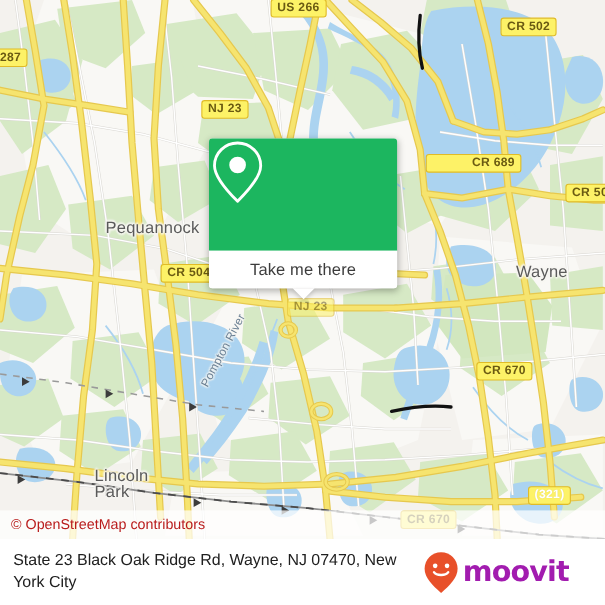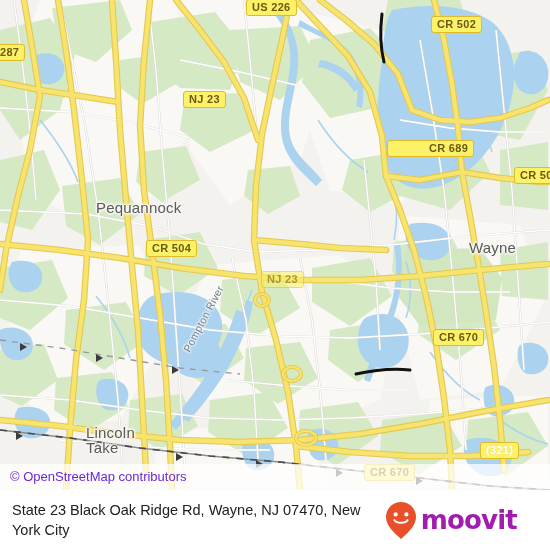--- a/index.html
+++ b/index.html
@@ -61,21 +61,21 @@
   .shield.faded { opacity: .55; }
   .shield.pale { color: #ffffff; text-shadow: 0 0 1px #ddd17a; }
 
   
   #attribution {
     position: absolute;
     left: 0; bottom: 0;
     width: 550px;
     padding: 5px 0 6px 10px;
     font-size: 13px;
-    color: #6d28d9;
+    color: #b91c1c;
     background: rgba(255,255,255,.72);
     white-space: nowrap;
   }
 
   
   #card {
     position: absolute;
     left: 190px; top: 126px;
     width: 171px;
     border-radius: 3px;
@@ -386,37 +386,49 @@
 
       </g>
     </svg>
 
     <div class="place-label" style="left:96px; top:155px;margin-top:44px;">Pequannock</div>
 
     <div class="place-label" style="left:469px; top:239px;">Wayne</div>
 
     <div class="place-label two-line" style="left:86px; top:425px;">
       <div>Lincoln</div>
-      <div>Take</div>
+      <div>Park</div>
     </div>
 
     <div class="river-label" style="left:186px; top:345px; transform: rotate(-62deg); transform-origin: 0 50%;">Pompton River</div>
 
     <div class="shield" style="left:-6px;  top:44px;">287</div>
-    <div class="shield" style="left:246px; top:-1px;">US 226</div>
-    <div class="shield" style="left:431px; top:16px;">CR 502</div>
+    <div class="shield" style="left:246px; top:-1px;">US 266</div>
+    <div class="shield" style="left:455px; top:16px;">CR 502</div>
     <div class="shield" style="left:183px; top:91px;">NJ 23</div>
     <div class="shield" style="left:387px; top:140px;padding-left:41px;">CR 689</div>
     <div class="shield" style="left:514px; top:167px;">CR 504</div>
     <div class="shield" style="left:146px; top:240px;">CR 504</div>
     <div class="shield faded" style="left:261px; top:271px;">NJ 23</div>
     <div class="shield" style="left:433px; top:329px;">CR 670</div>
     <div class="shield pale" style="left:480px; top:442px;">(321)</div>
     <div class="shield" style="left:364px; top:464px;">CR 670</div>
 
+    <div id="card">
+      <div id="card-green">
+        <svg width="52" height="60" viewBox="0 0 52 60">
+          <path d="M26 4 C14.4 4 5 13.2 5 24.6 C5 33 12.4 43.5 26 57 C39.6 43.5 47 33 47 24.6 C47 13.2 37.6 4 26 4 Z" fill="none" stroke="#ffffff" stroke-width="2.6" stroke-linejoin="round"></path>
+          <circle cx="26" cy="24" r="7.6" fill="#ffffff"></circle>
+        </svg>
+      </div>
+      <div id="card-footer">
+        <span>Take me there</span>
+      </div>
+      <div id="card-pointer"></div>
+    </div>
 
     <div id="attribution">© OpenStreetMap contributors</div>
   </div>
 
   <div id="bottombar">
     <div id="address">State 23 Black Oak Ridge Rd, Wayne, NJ 07470, New York City</div>
     <div id="brand">
       <svg width="34" height="40" viewBox="0 0 34 40">
         <path d="M17 2 C8.7 2 2 8.7 2 17 C2 25 9 32 17 39 C25 32 32 25 32 17 C32 8.7 25.3 2 17 2 Z" fill="#e8502a"></path>
         <circle cx="11.6" cy="14.4" r="2.1" fill="#ffffff"></circle>

